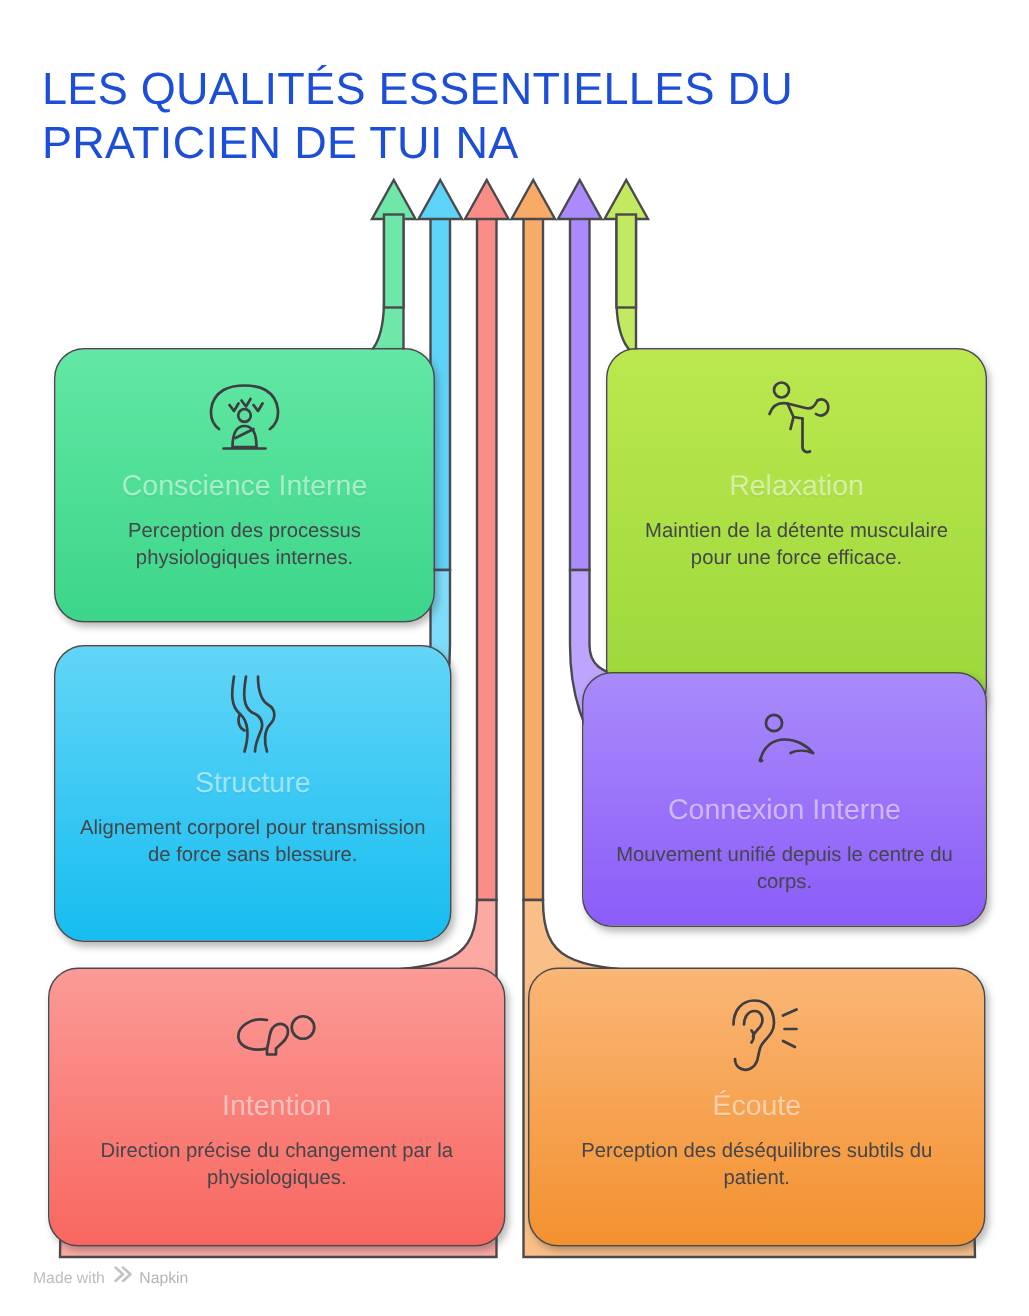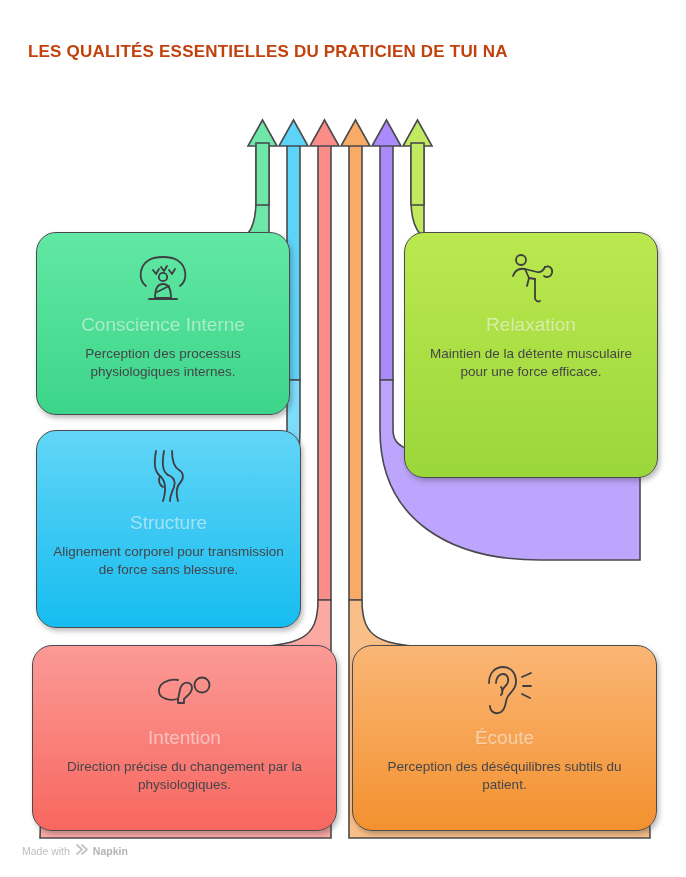--- a/index.html
+++ b/index.html
@@ -7,22 +7,22 @@
     width:686px;height:877px;
     background:#ffffff;
     font-family:"Liberation Sans", sans-serif;
     overflow:hidden;
     position:relative;
   }
   #stage{position:absolute;left:0;top:0;width:686px;height:877px;}
 
   #title{
     position:absolute;left:28px;top:42px;width:640px;
-    font-size:17px;font-weight:bold;letter-spacing:.2px;
-    color:#c2410c;line-height:1.2;
+    font-size:30px;font-weight:normal;letter-spacing:.2px;
+    color:#1d4ed8;line-height:1.2;
   }
 
   svg.layer{position:absolute;left:0;top:0;width:686px;height:877px;}
   #bands{z-index:1;}
 
   .card{
     position:absolute;
     border:1.6px solid #4a4a4e;
     border-radius:20px;
     box-shadow:2px 3px 5px rgba(60,60,60,.35);
@@ -58,21 +58,21 @@
   #card-connexion{left:388px;top:448px;width:270px;height:170px;
     background:linear-gradient(180deg,#a98bfa 0%,#8b5cf8 100%);}
   #card-ecoute{left:352px;top:645px;width:305px;height:186px;
     background:linear-gradient(180deg,#fab675 0%,#f3912f 100%);}
 
   #footer{
     position:absolute;left:22px;top:844px;
     display:flex;align-items:flex-end;gap:5px;
     font-size:10.5px;color:#bdbdbd;z-index:5;
   }
-  #footer .np{font-weight:700;color:#b4b4b4;}
+  #footer .np{font-weight:400;color:#b4b4b4;}
 </style>
 </head>
 <body>
 
 <div id="stage">
 
   <div id="title">LES QUALITÉS ESSENTIELLES DU PRATICIEN DE TUI NA</div>
 
   <svg class="layer" id="bands" viewBox="0 0 686 877">
     <defs>
@@ -190,20 +190,32 @@
         <path d="M40 15 C44 13 48 16 47 21 C46 25 42 26 39 24"></path>
         <path d="M20 17 L24 26 L30 27"></path>
         <path d="M30 27 L30 46 C30 49 33 50 35 49"></path>
         <path d="M24 26 L22 34"></path>
       </svg>
     </div>
     <div class="c-title">Relaxation</div>
     <div class="c-desc">Maintien de la détente musculaire pour une force efficace.</div>
   </div>
 
+  <div class="card" id="card-connexion">
+    <div class="ico">
+      <svg width="52" height="40" viewBox="0 0 52 40" fill="none" stroke="#3d3d42" stroke-width="1.8" stroke-linecap="round" stroke-linejoin="round">
+        <circle cx="19" cy="8" r="5.4"></circle>
+        <path d="M10 32 C12 24 18 19 26 19 C34 19 41 23 45 28"></path>
+        <path d="M45 28 C40 26 34 26 30 28"></path>
+        <path d="M10 32 C9 33 10 34 11 33"></path>
+      </svg>
+    </div>
+    <div class="c-title">Connexion Interne</div>
+    <div class="c-desc">Mouvement unifié depuis le centre du corps.</div>
+  </div>
 
   <div class="card" id="card-ecoute">
     <div class="ico">
       <svg width="54" height="52" viewBox="0 0 54 52" fill="none" stroke="#3d3d42" stroke-width="1.8" stroke-linecap="round" stroke-linejoin="round">
         <path d="M11 18 C11 8 17 2 25 2 C33 2 38 8 38 17 C38 25 31 28 29 33 C27 38 28 44 23 47 C18 50 12 47 12 41"></path>
         <path d="M18 18 C18 13 21 9 25 9 C29 9 31 13 30 17 C29 21 25 22 24 26"></path>
         <path d="M23 22 C25 24 25 28 23 30"></path>
         <path d="M44 12 L53 8"></path>
         <path d="M45 21 L53 21"></path>
         <path d="M44 29 L52 33"></path>

